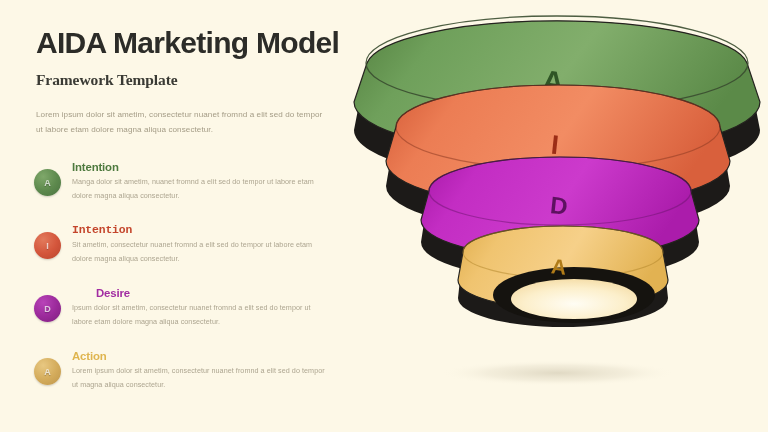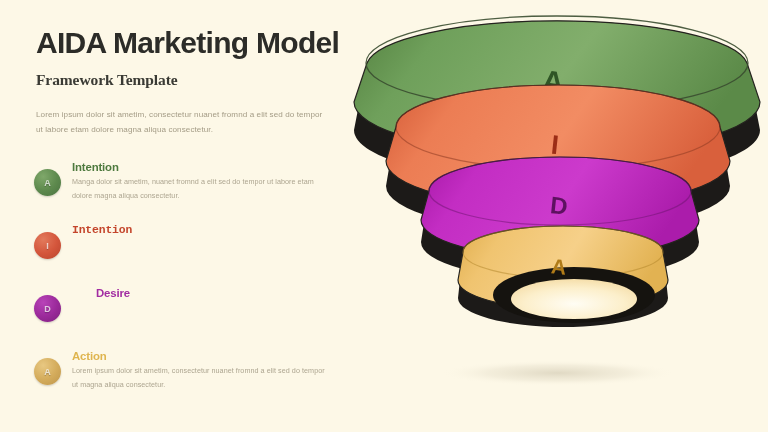--- a/index.html
+++ b/index.html
@@ -113,27 +113,29 @@
       <div class="item-txt">
         <div class="item-head h-green">Intention</div>
         <div class="item-body">Manga dolor sit ametim, nuanet fromnd a elit sed do tempor ut labore etam dolore magna aliqua consectetur.</div>
       </div>
     </div>
 
     <div class="item">
       <div class="bullet b-red">I</div>
       <div class="item-txt">
         <div class="item-head h-red">Intention</div>
+        <div class="item-body">Sit ametim, consectetur nuanet fromnd a elit sed do tempor ut labore etam dolore magna aliqua consectetur.</div>
       </div>
     </div>
 
     <div class="item">
       <div class="bullet b-purple">D</div>
       <div class="item-txt">
         <div class="item-head h-purple">Desire</div>
+        <div class="item-body">Ipsum dolor sit ametim, consectetur nuanet fromnd a elit sed do tempor ut labore etam dolore magna aliqua consectetur.</div>
       </div>
     </div>
 
     <div class="item">
       <div class="bullet b-gold">A</div>
       <div class="item-txt">
         <div class="item-head h-gold">Action</div>
         <div class="item-body">Lorem ipsum dolor sit ametim, consectetur nuanet fromnd a elit sed do tempor ut magna aliqua consectetur.</div>
       </div>
     </div>

